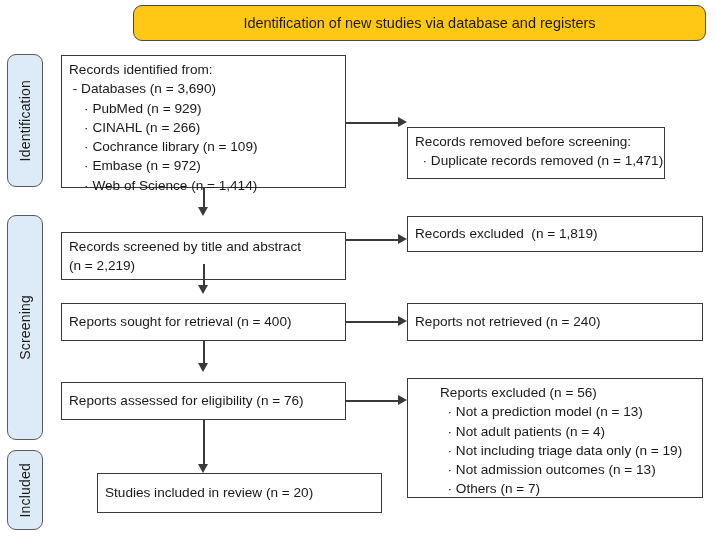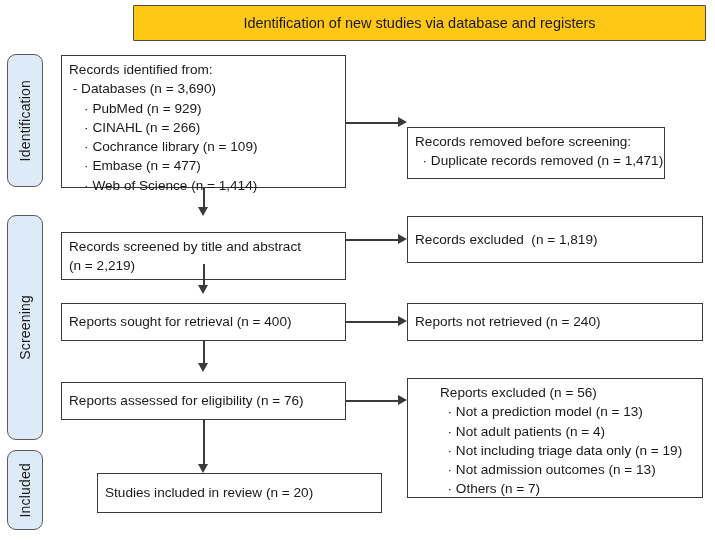--- a/index.html
+++ b/index.html
@@ -24,21 +24,21 @@
 
   
   .banner {
     position: absolute;
     left: 133px;
     top: 5px;
     width: 573px;
     height: 36px;
     background: #FFC815;
     border: 1.5px solid #4a4a4a;
-    border-radius: 1px;
+    border-radius: 9px;
     display: flex;
     align-items: center;
     justify-content: center;
     font-size: 14.5px;
     color: #1a1a1a;
     box-sizing: border-box;
   }
 
   
   .phase {
@@ -85,21 +85,21 @@
 
   
   #box-identified   { left: 61px; top: 55px;  width: 285px; height: 133px; }
   #box-screened     { left: 61px; top: 232px; width: 285px; height: 48px;  }
   #box-sought       { left: 61px; top: 303px; width: 285px; height: 38px;  }
   #box-assessed     { left: 61px; top: 382px; width: 285px; height: 38px;  }
   #box-included     { left: 61px; top: 473px; width: 285px; height: 40px; margin-left: 36px;  }
 
   
   #box-removed      { left: 407px; top: 111px;  width: 258px; height: 52px; margin-top: 16px;  }
-  #box-excluded-scr { left: 407px; top: 216px; width: 296px; height: 47px;  }
+  #box-excluded-scr { left: 407px; top: 216px; width: 296px; height: 36px;  }
   #box-notretrieved { left: 407px; top: 303px; width: 296px; height: 38px;  }
   #box-excluded-rep { left: 407px; top: 378px; width: 296px; height: 120px; padding-left: 32px; }
 
   
   .line {
     position: absolute;
     background: #3a3a3a;
   }
   .line.h { height: 1.6px; }
   .line.v { width: 1.6px; }
@@ -136,21 +136,21 @@
   </div>
   <div class="phase" id="phase-included">
     <span>Included</span>
   </div>
 
   <div class="box" id="box-identified">Records identified from:
  - Databases (n = 3,690)
     · PubMed (n = 929)
     · CINAHL (n = 266)
     · Cochrance library (n = 109)
-    · Embase (n = 477)
+    · Embase (n = 972)
     · Web of Science (n = 1,414)</div>
   <div class="box" id="box-screened">Records screened by title and abstract
 (n = 2,219)</div>
   <div class="box vcenter" id="box-sought">Reports sought for retrieval (n = 400)</div>
   <div class="box vcenter" id="box-assessed">Reports assessed for eligibility (n = 76)</div>
   <div class="box vcenter" id="box-included">Studies included in review (n = 20)</div>
 
   <div class="box" id="box-removed">Records removed before screening:
   · Duplicate records removed (n = 1,471)</div>
   <div class="box vcenter" id="box-excluded-scr">Records excluded  (n = 1,819)</div>

